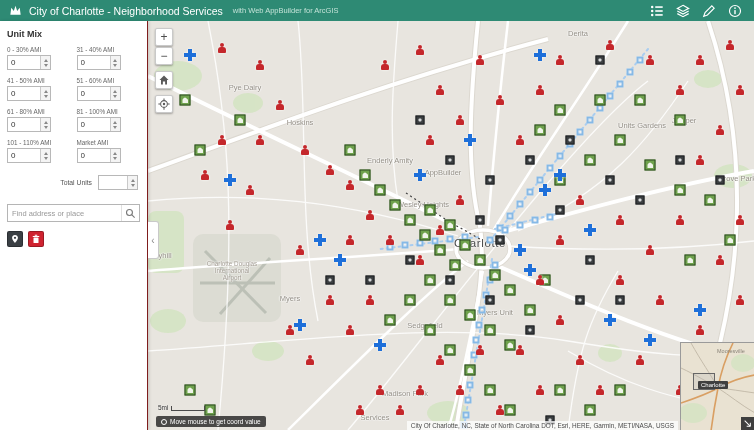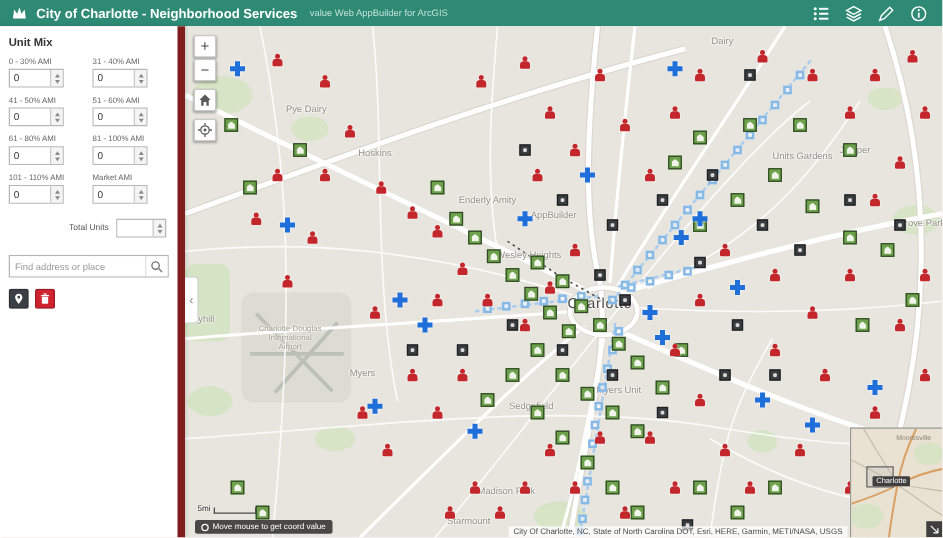--- a/index.html
+++ b/index.html
@@ -3,28 +3,28 @@
 <meta charset="utf-8">
 <style>
   * { margin:0; padding:0; box-sizing:border-box; }
   html,body { width:754px; height:430px; overflow:hidden; background:#fff;
     font-family:"Liberation Sans", sans-serif; }
   .app { width:754px; height:430px; display:flex; flex-direction:column; position:relative; }
 
   
   .hdr { height:21px; background:#2e8a74; display:flex; align-items:center; padding:0 8px; flex:0 0 21px; }
   .hdr .logo { width:15px; height:15px; margin-right:6px; display:flex; align-items:center; }
-  .hdr .title { color:#fff; font-size:10.5px; font-weight:bold; white-space:nowrap; }
+  .hdr .title { color:#fff; font-size:10.5px; font-weight:normal; white-space:nowrap; }
   .hdr .subtitle { color:#c2e2d7; font-size:7.5px; margin-left:10px; white-space:nowrap; }
   .hdr .hicons { margin-left:auto; display:flex; gap:11px; align-items:center; padding-right:4px; }
   .hdr .hicons .hbtn { width:15px; height:15px; cursor:pointer; display:flex; align-items:center; justify-content:center; }
 
   
   .content { flex:1; display:flex; min-height:0; }
-  .panel { width:148px; flex:0 0 148px; background:#fff; border-right:6px solid #7f1d1d; padding:8px 7px; position:relative; z-index:5; box-shadow:1px 0 3px rgba(0,0,0,.15); }
+  .panel { width:148px; flex:0 0 148px; background:#fff; border-right:1px solid #7f1d1d; padding:8px 7px; position:relative; z-index:5; box-shadow:1px 0 3px rgba(0,0,0,.15); }
   .panel h3 { font-size:9px; color:#333; margin-bottom:7px; }
   .umgrid { display:grid; grid-template-columns:1fr 1fr; column-gap:6px; row-gap:7px; }
   .field .flabel { font-size:6.3px; color:#666; margin-bottom:2px; white-space:nowrap; }
   .fwrap { display:flex; width:44px; border:1px solid #b8b8b8; background:#fff; height:15px; }
   .fwrap input { flex:1; width:28px; border:none; outline:none; font-size:8px; padding-left:3px; color:#333; font-family:"Liberation Sans", sans-serif; }
   .spin { width:10px; border-left:1px solid #c9c9c9; position:relative; cursor:pointer; background:#f4f4f4; }
   .spin::before, .spin::after { content:""; position:absolute; left:2.5px; border-left:2.5px solid transparent; border-right:2.5px solid transparent; }
   .spin::before { top:2.5px; border-bottom:3px solid #888; }
   .spin::after  { bottom:2.5px; border-top:3px solid #888; }
   .totalrow { display:flex; align-items:center; justify-content:flex-end; gap:6px; margin-top:12px; padding-right:2px; }
@@ -93,21 +93,21 @@
 
 <div class="app">
 
   <div class="hdr">
     <span class="logo">
       <svg width="15" height="15" viewBox="0 0 16 16">
           <path d="M2.5,12.5 L3.5,5 L6.2,8.6 L8,3 L9.8,8.6 L12.5,5 L13.5,12.5 Z" fill="#fff"></path>
         </svg>
     </span>
     <span class="title">City of Charlotte - Neighborhood Services</span>
-    <span class="subtitle">value Web AppBuilder for ArcGIS</span>
+    <span class="subtitle">with Web AppBuilder for ArcGIS</span>
     <span class="hicons">
       <span class="hbtn">
         <svg width="14" height="14" viewBox="0 0 16 16">
             <g fill="#fff">
               <circle cx="2.5" cy="3.5" r="1.4"></circle>
               <rect x="6" y="2.6" width="8.5" height="1.8"></rect>
               <circle cx="2.5" cy="8" r="1.4"></circle>
               <rect x="6" y="7.1" width="8.5" height="1.8"></rect>
               <circle cx="2.5" cy="12.5" r="1.4"></circle>
               <rect x="6" y="11.6" width="8.5" height="1.8"></rect>
@@ -297,37 +297,37 @@
         <g fill="none" stroke="#a9cdf0" stroke-width="2" stroke-dasharray="2 4" stroke-linecap="round">
           <path d="M500,28 L340,222"></path>
           <path d="M344,238 L316,406"></path>
           <path d="M330,216 L232,228"></path>
           <path d="M347,208 L412,192"></path>
         </g>
         <path d="M258,172 L300,200 L332,218" fill="none" stroke="#444" stroke-width="1.2" stroke-dasharray="2 3"></path>
       </svg>
 
       <div class="layer">
-          <div class="plc" style="left: 430px; top: 12px;">Dairy</div>
+          <div class="plc" style="left: 430px; top: 12px;">Derita</div>
           <div class="plc" style="left: 97px; top: 66px;">Pye Dairy</div>
           <div class="plc" style="left: 152px; top: 101px;">Hoskins</div>
           <div class="plc" style="left: 242px; top: 139px;">Enderly Amity</div>
           <div class="plc" style="left: 295px; top: 151px;">AppBuilder</div>
           <div class="plc" style="left: 275px; top: 183px;">Wesley Heights</div>
           <div class="plc big" style="left: 332px; top: 222px;">Charlotte</div>
           <div class="plc" style="left: 494px; top: 104px;">Units Gardens</div>
           <div class="plc" style="left: 536px; top: 99px;">Juniper</div>
           <div class="plc" style="left: 589px; top: 157px;">Grove Park</div>
           <div class="plc" style="left: 10px; top: 234px;">Berryhill</div>
           <div class="plc tiny" style="left: 84px; top: 250px;">Charlotte Douglas International Airport</div>
           <div class="plc" style="left: 142px; top: 277px;">Myers</div>
           <div class="plc" style="left: 277px; top: 304px;">Sedgefield</div>
           <div class="plc" style="left: 347px; top: 291px;">Myers Unit</div>
           <div class="plc" style="left: 257px; top: 372px;">Madison Park</div>
-          <div class="plc" style="left: 227px; top: 396px;">Starmount</div>
+          <div class="plc" style="left: 227px; top: 396px;">Services</div>
         </div>
       <div class="layer">
           <div class="mk mk-rail" style="left: 492px; top: 39px;"></div>
           <div class="mk mk-rail" style="left: 482px; top: 51px;"></div>
           <div class="mk mk-rail" style="left: 472px; top: 63px;"></div>
           <div class="mk mk-rail" style="left: 462px; top: 75px;"></div>
           <div class="mk mk-rail" style="left: 452px; top: 87px;"></div>
           <div class="mk mk-rail" style="left: 442px; top: 99px;"></div>
           <div class="mk mk-rail" style="left: 432px; top: 111px;"></div>
           <div class="mk mk-rail" style="left: 422px; top: 123px;"></div>

